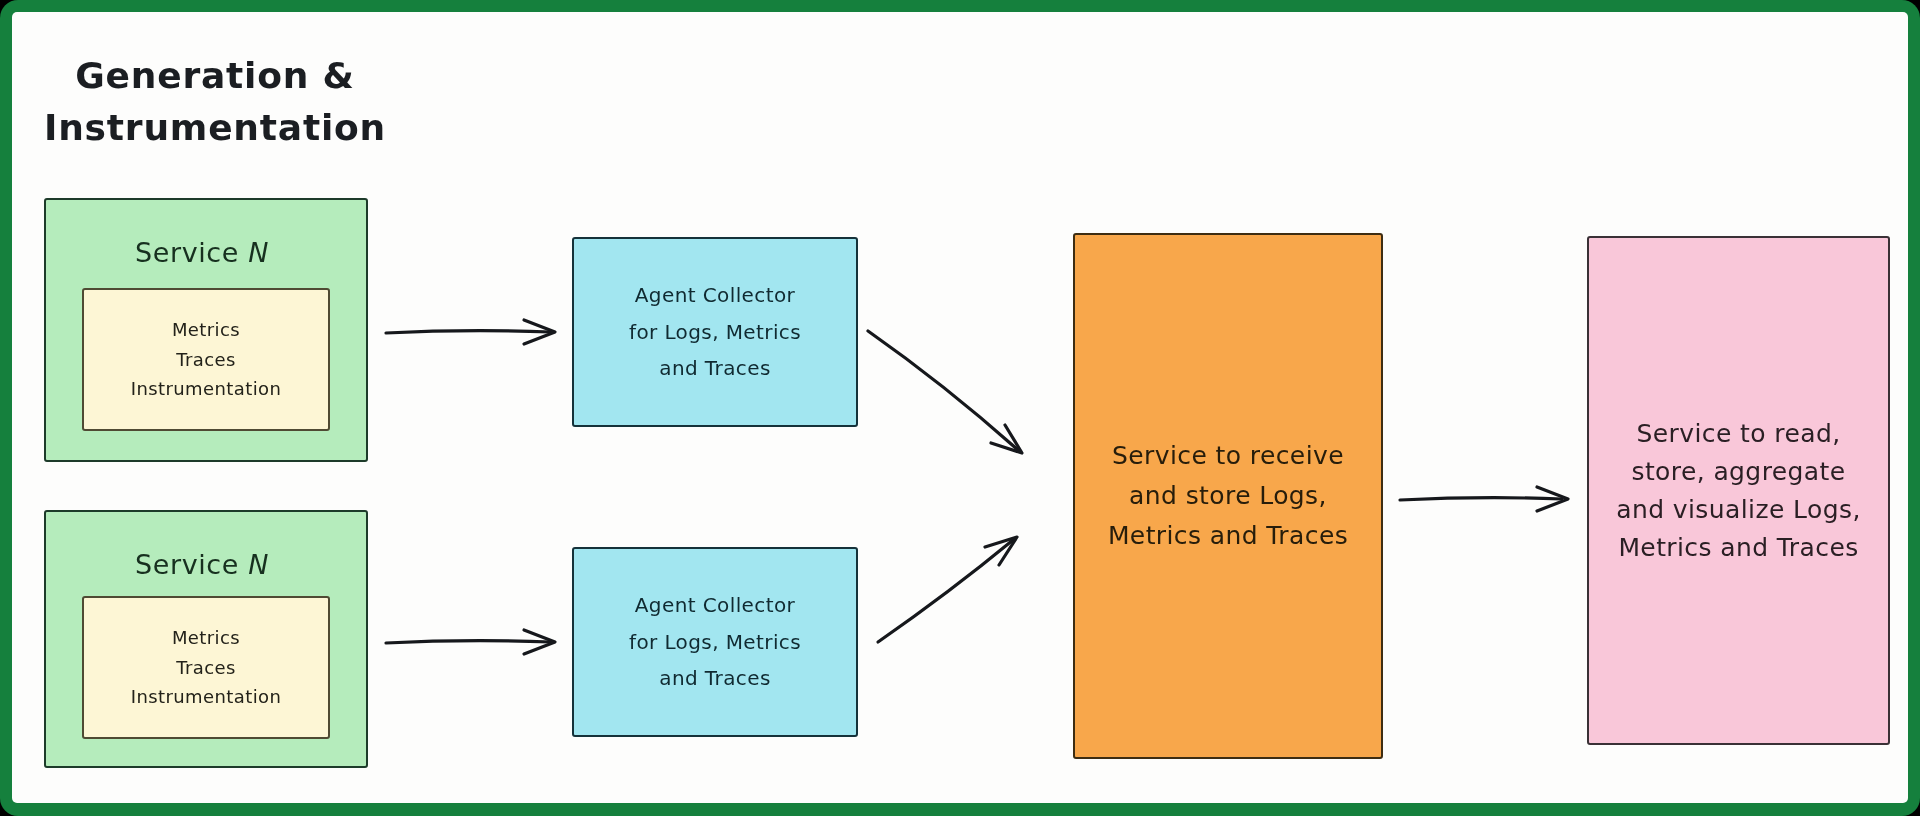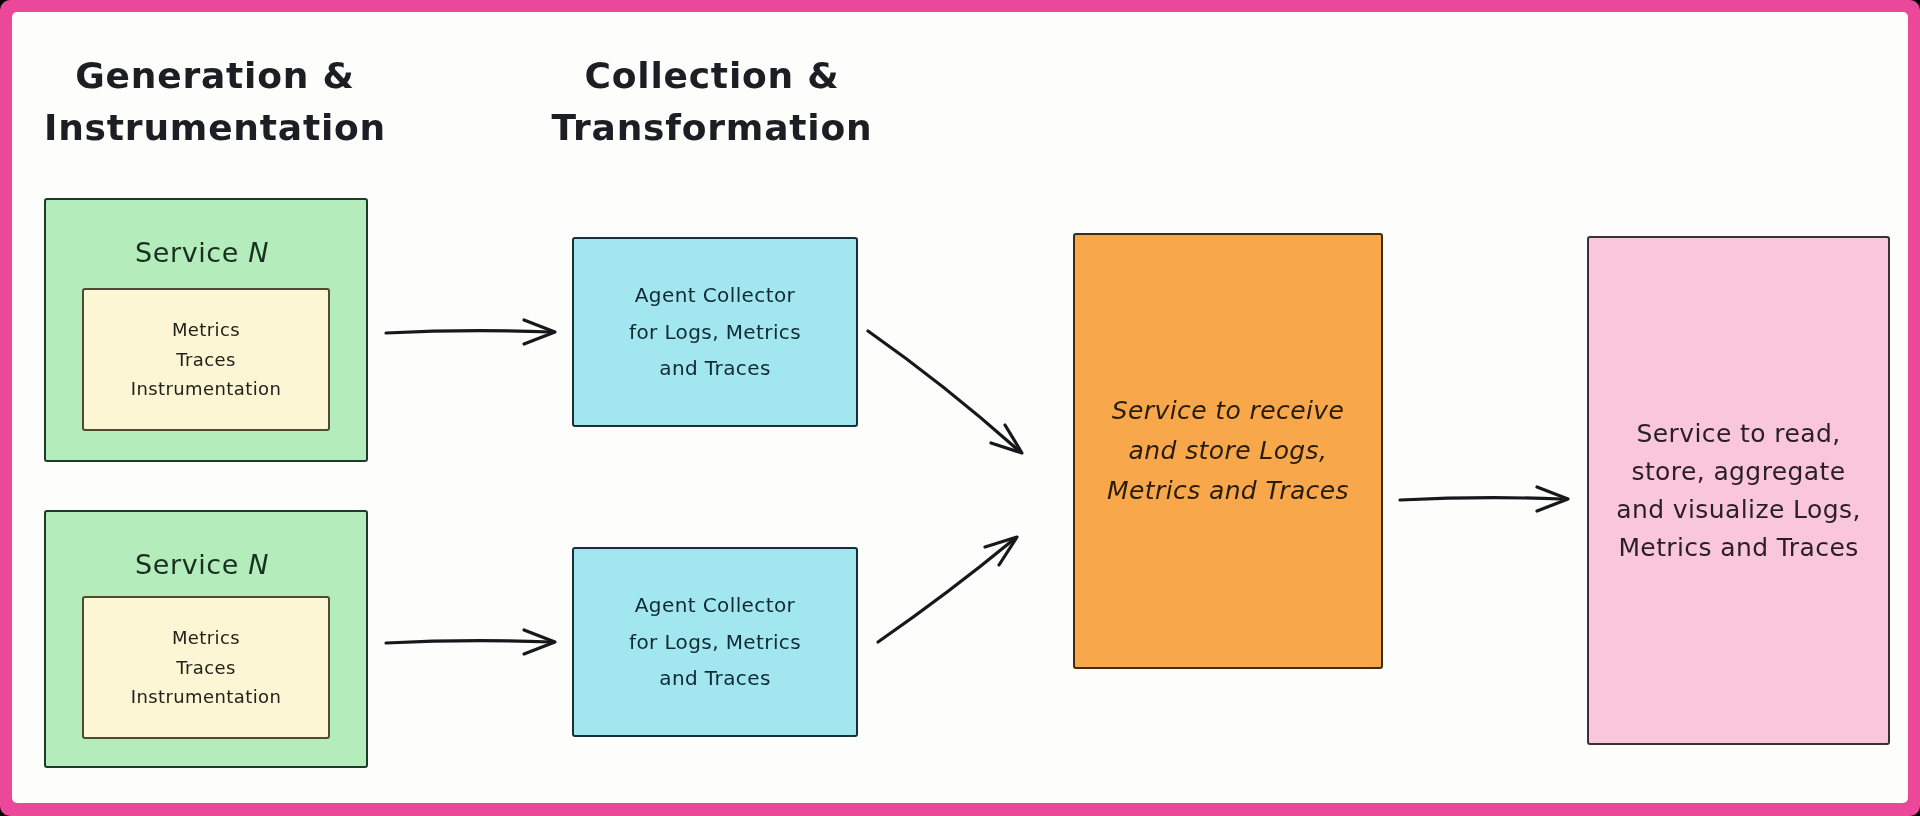--- a/index.html
+++ b/index.html
@@ -1,20 +1,20 @@
 <!DOCTYPE html>
 <html><head>
 <meta charset="utf-8">
 <style>
   html,body{margin:0;padding:0;background:#000;}
   .frame{
     position:relative;
     width:1920px;height:816px;
-    background:#ec4899;
-    border-radius:10px;
+    background:#15803d;
+    border-radius:18px;
     overflow:hidden;
     font-family:"DejaVu Sans","Liberation Sans",sans-serif;
     color:#1d2126;
   }
   .canvas{
     position:absolute;
     left:12px;top:12px;right:12px;bottom:13px;
     background:#fdfdfc;
     border-radius:5px;
   }
@@ -97,22 +97,20 @@
 </style>
 </head>
 <body>
 
 <div class="frame">
   <div class="canvas"></div>
 
   <h2 class="stage-title" style="left:20px;top:50px;width:390px;">Generation &amp;
 Instrumentation</h2>
 
-  <h2 class="stage-title" style="left:517px;top:50px;width:390px;">Collection &amp;
-Transformation</h2>
 
 
 
   <div class="box service-box" style="left:44px;top:198px;width:324px;height:264px;">
     <div class="service-title" style="top:37px;">
       <span>Service</span>
       <span class="n-italic">N</span>
     </div>
   </div>
   <div class="box inner-note pre" style="left:82px;top:288px;width:248px;height:143px;">Metrics
@@ -130,21 +128,21 @@
 Instrumentation</div>
 
   <div class="box collector-box pre" style="left:572px;top:237px;width:286px;height:190px;">Agent Collector
 for Logs, Metrics
 and Traces</div>
 
   <div class="box collector-box pre" style="left:572px;top:547px;width:286px;height:190px;">Agent Collector
 for Logs, Metrics
 and Traces</div>
 
-  <div class="box backend-box pre" style="left:1073px;top:233px;width:310px;height:436px;font-style:italic;">Service to receive
+  <div class="box backend-box pre" style="left:1073px;top:233px;width:310px;height:526px;">Service to receive
 and store Logs,
 Metrics and Traces</div>
 
   <div class="box viz-box pre" style="left:1587px;top:236px;width:303px;height:509px;">Service to read,
 store, aggregate
 and visualize Logs,
 Metrics and Traces</div>
 
   <svg class="arrows" width="1920" height="816" viewBox="0 0 1920 816">
     <g>

